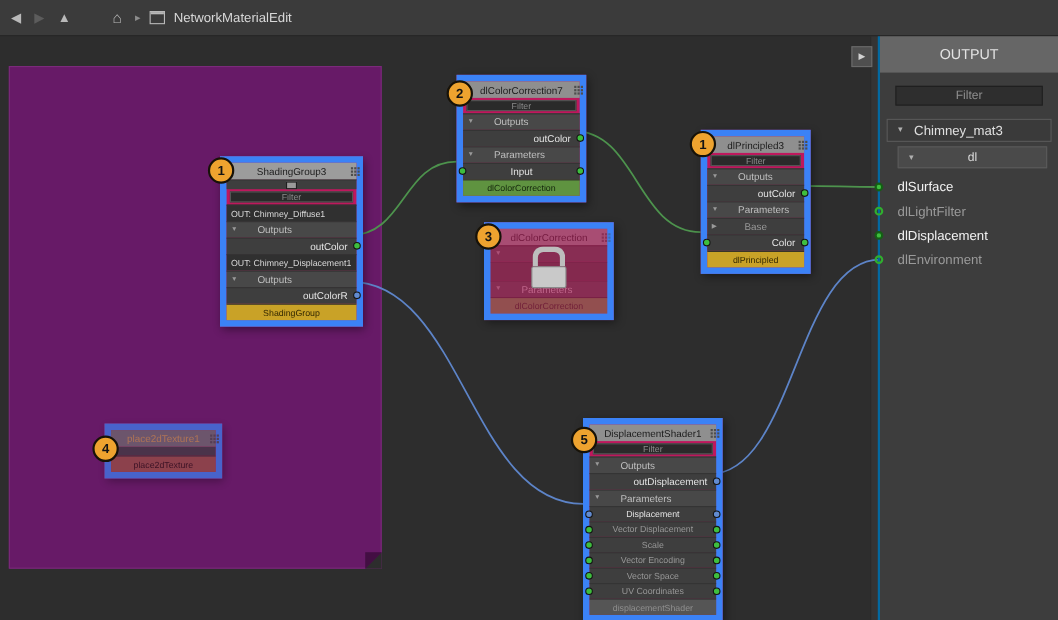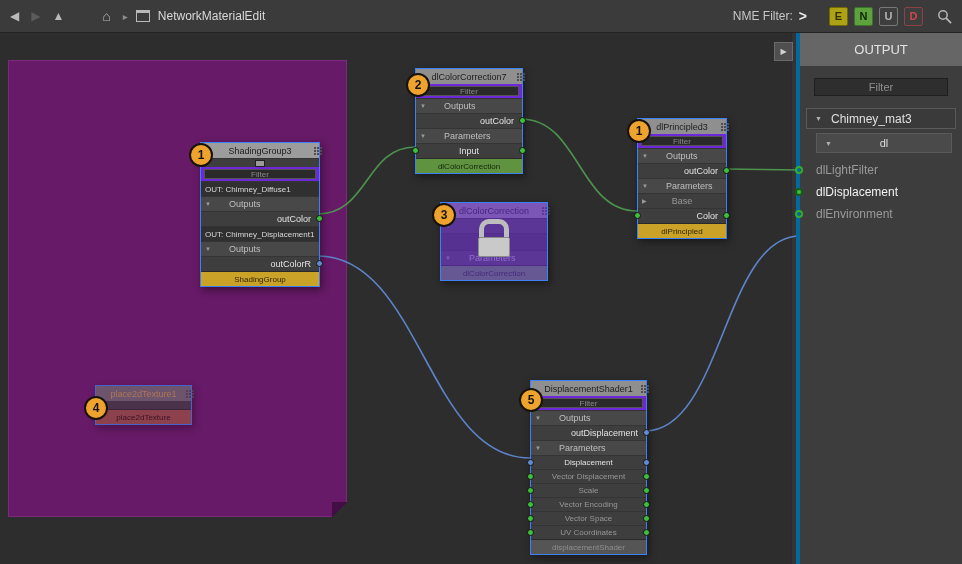--- a/index.html
+++ b/index.html
@@ -34,21 +34,21 @@
             color:#d2d2d2;font-size:8px;display:flex;align-items:center;justify-content:center;z-index:6;}
 
   .backdrop{position:absolute;left:8px;top:27px;width:337px;height:455px;background:#671a67;
             border:1px solid #7b2a7b;z-index:0;}
   .backdrop-fold{position:absolute;right:-1px;bottom:-1px;width:15px;height:15px;
             background:linear-gradient(to bottom right,#430e43 50%,#2d2d2d 51%);}
 
   .wires{position:absolute;left:0;top:0;z-index:1;}
 
   
-  .node{position:absolute;z-index:2;background:#6d28d9;border:1px solid #3b82f6;
+  .node{position:absolute;z-index:2;background:#be185d;border:6px solid #3b82f6;
         box-shadow:2px 3px 8px rgba(0,0,0,.45);font-size:9px;color:#c9c9c9;}
   .ntitle{height:15px;background:#8f8f8f;color:#1c1c1c;font-size:9px;display:flex;align-items:center;
           justify-content:center;position:relative;}
   .ntitle.bright{background:#9c9c9c;}
   .grip{position:absolute;right:3px;top:4px;width:2px;height:2px;background:#4e4e4e;
         box-shadow:3px 0 0 #4e4e4e,6px 0 0 #4e4e4e,0 3px 0 #4e4e4e,3px 3px 0 #4e4e4e,6px 3px 0 #4e4e4e,
                    0 6px 0 #4e4e4e,3px 6px 0 #4e4e4e,6px 6px 0 #4e4e4e;}
   .toggle-row{height:8px;display:flex;align-items:center;justify-content:center;background:#3e3e3e;border-top:1px solid #333;}
   .toggle-box{width:8px;height:5px;background:#9a9a9a;border:1px solid #1f1f1f;}
   .nfilter{margin:2px 3px;height:10px;background:#2a2a2a;border:1px solid #545454;color:#8a8a8a;
@@ -80,21 +80,21 @@
   .lock{position:absolute;left:50%;top:16px;transform:translateX(-50%);z-index:4;}
   .lock-shackle{width:20px;height:13px;border:5px solid #bdbdbd;border-bottom:none;border-radius:10px 10px 0 0;margin:0 auto;box-sizing:content-box;}
   .lock-body{width:32px;height:20px;background:#c9c9c9;border:1px solid #8a8a8a;border-radius:2px;box-sizing:border-box;}
 
   .badge{position:absolute;z-index:7;width:20px;height:20px;border-radius:50%;background:#eea32f;
          border:2px solid #171208;color:#141414;font-weight:bold;font-size:12px;display:flex;
          align-items:center;justify-content:center;}
 
   
   .panel{position:absolute;top:33px;right:0;bottom:0;width:162px;background:#3d3d3d;
-         border-left:4px solid #0369a1;z-index:5;}
+         border-left:2px solid #0369a1;z-index:5;}
   .panel-title{height:33px;background:#666666;color:#e3e3e3;font-size:13px;display:flex;
                align-items:center;justify-content:center;}
   .panel-filter{display:block;margin:12px 14px 0;height:18px;width:calc(100% - 28px);background:#2e2e2e;
                 border:1px solid #1f1f1f;color:#9a9a9a;font-size:11px;text-align:center;box-sizing:border-box;
                 font-family:"Liberation Sans",sans-serif;}
   .panel-filter::placeholder{color:#8f8f8f;}
   .pgroup{margin:12px 6px 0;height:21px;border:1px solid #5a5a5a;background:#3a3a3a;display:flex;
           align-items:center;color:#e0e0e0;font-size:12px;position:relative;padding-left:24px;box-sizing:border-box;}
   .pgroup .ptri,.psub .ptri{position:absolute;left:8px;font-size:7px;color:#b0b0b0;line-height:1;}
   .psub{margin:4px 10px 0 16px;height:20px;border:1px solid #5a5a5a;background:#4a4a4a;display:flex;
@@ -113,34 +113,20 @@
 
   <div class="toolbar">
     <span class="tb-icon">◀</span>
     <span class="tb-icon disabled">▶</span>
     <span class="tb-icon">▲</span>
     <span class="tb-icon tb-home">⌂</span>
     <span class="tb-sep-chevron">▸</span>
     <span class="doc"></span>
     <span class="tb-title">NetworkMaterialEdit</span>
 
-    <div class="tb-right">
-      <span class="nme-label">NME Filter:</span>
-      <span class="nme-chevron">&gt;</span>
-      <span class="fbtn e">E</span>
-      <span class="fbtn n">N</span>
-      <span class="fbtn u">U</span>
-      <span class="fbtn d">D</span>
-      <span class="search">
-        <svg width="15" height="15" viewBox="0 0 15 15">
-          <circle cx="6" cy="6" r="4.2" fill="none" stroke="#b5b5b5" stroke-width="1.5"></circle>
-          <line x1="9.4" y1="9.4" x2="13.6" y2="13.6" stroke="#b5b5b5" stroke-width="1.8" stroke-linecap="round"></line>
-        </svg>
-      </span>
-    </div>
   </div>
 
   <div class="canvas">
 
     <div class="vstrip"></div>
 
     <div class="backdrop">
       <div class="backdrop-fold"></div>
     </div>
 
@@ -335,20 +321,24 @@
     <input class="panel-filter" placeholder="Filter" style="">
     <div class="pgroup">
       <span class="ptri">▼</span>
       <span>Chimney_mat3</span>
     </div>
     <div class="psub">
       <span class="ptri">▼</span>
       <span>dl</span>
     </div>
     <div class="pitems">
+      <div class="pitem active">
+        <span class="pdot filled"></span>
+        <span>dlSurface</span>
+      </div>
       <div class="pitem">
         <span class="pdot"></span>
         <span>dlLightFilter</span>
       </div>
       <div class="pitem active">
         <span class="pdot filled"></span>
         <span>dlDisplacement</span>
       </div>
       <div class="pitem">
         <span class="pdot"></span>

